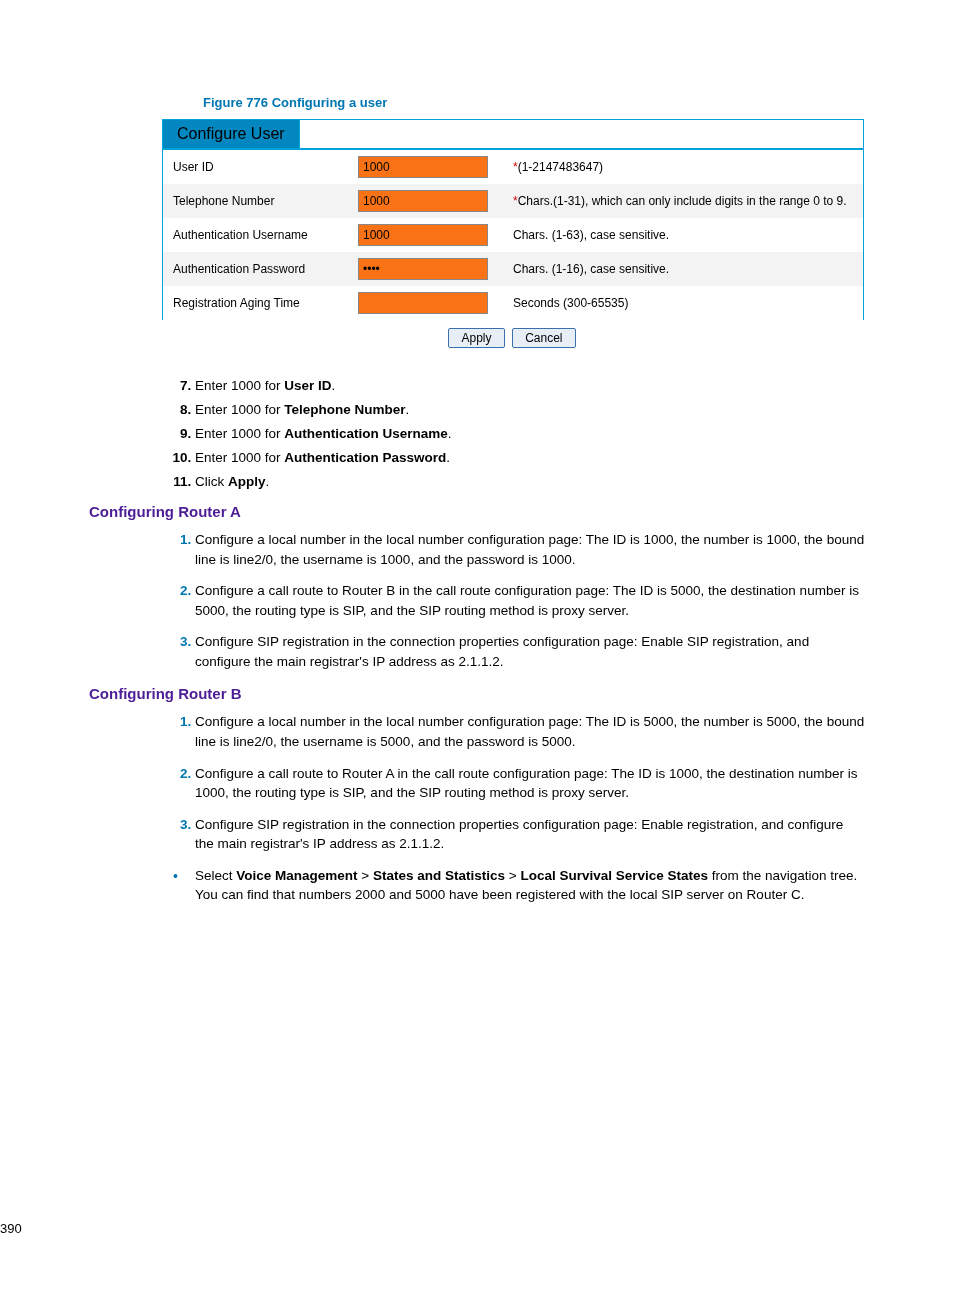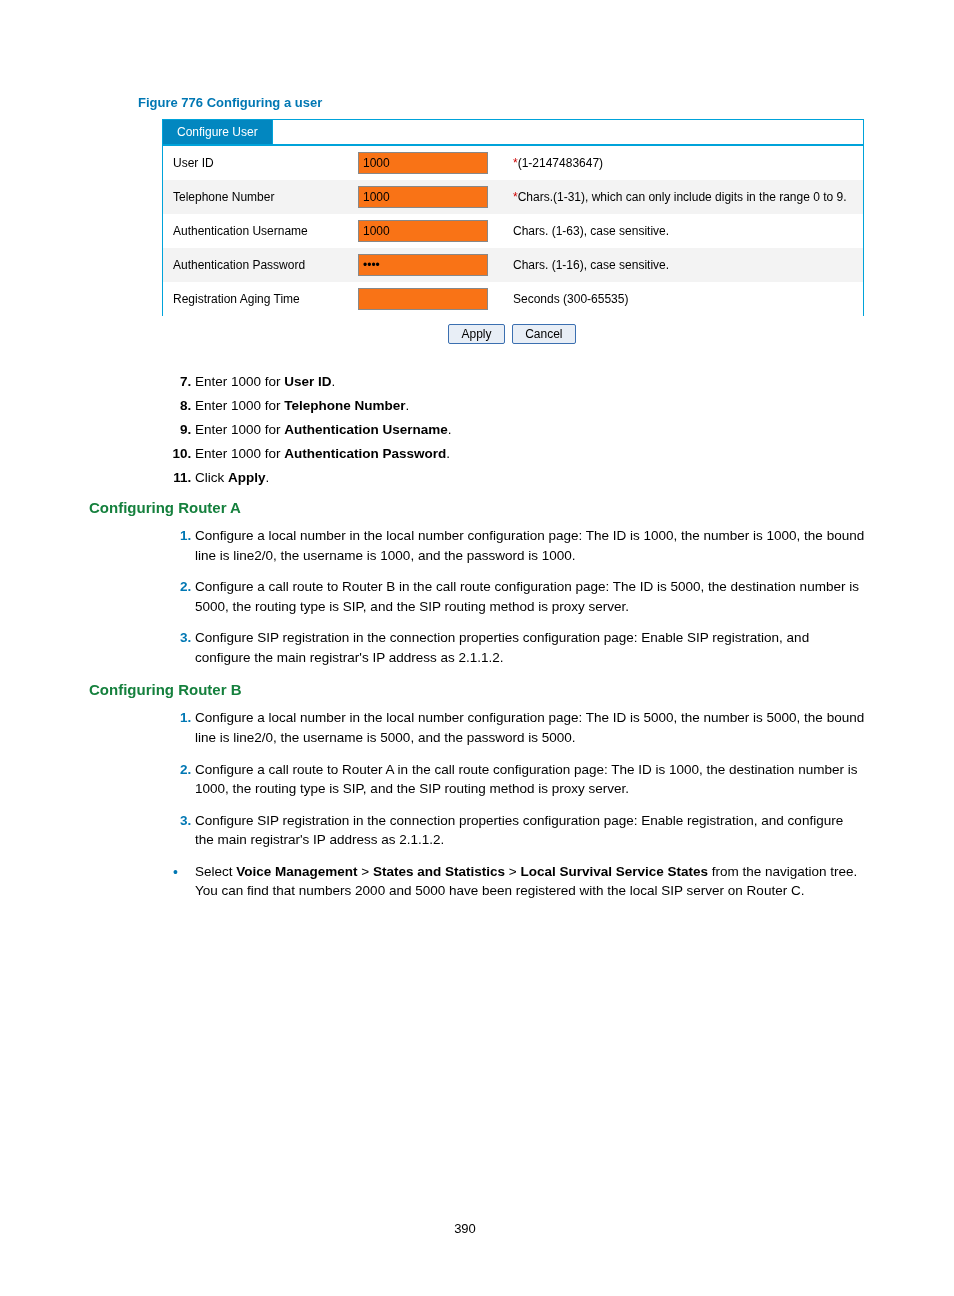--- a/index.html
+++ b/index.html
@@ -11,40 +11,40 @@
     color:#000;
     position:relative;
   }
   .page{
     padding:95px 89px 0 89px;
   }
   .figure-caption{
     color:#0077b3;
     font-weight:bold;
     font-size:13px;
-    margin:0 0 9px 49px;
+    margin:0 0 9px 114px;
     font-family:Arial,Helvetica,sans-serif;
   }
   
   .form-box{
     margin-left:73px;
     width:700px;
     border:1px solid #00a3da;
     border-bottom:none;
     font-family:Arial,Helvetica,sans-serif;
     font-size:12px;
     color:#000;
     position:relative;
   }
   .tab{
     background:#0287c0;
-    color:#ffffff;
+    color:#000000;
     display:inline-block;
     padding:5px 14px;
-    font-size:12px;
+    font-size:16px;
     border-right:1px solid #00a3da;
   }
   .tabbar{
     border-bottom:2px solid #00a3da;
   }
   table.form{
     width:100%;
     border-collapse:collapse;
   }
   table.form td{
@@ -102,21 +102,21 @@
   }
   .bluenum li::marker{
     font-weight:bold;
     color:#0077b3;
   }
   .hash{
     margin:10px 0 0 72px;
     font-size:13.5px;
   }
   .h2{
-    color:#15803d;
+    color:#4c1d95;
     font-weight:bold;
     font-size:15px;
     margin:14px 0 10px 0;
     font-family:Arial,Helvetica,sans-serif;
   }
   ol.sub{
     margin:4px 0 0 72px;
     padding:0 0 0 34px;
   }
   ol.sub li{
@@ -140,21 +140,20 @@
     content:"•";
     color:#0077b3;
     position:absolute;
     left:-22px;
     font-size:14px;
   }
   .pnum{
     position:absolute;
     bottom:60px;
     width:930px;
-    text-align:center;
     left:0;
     font-size:13px;
   }
   b{font-weight:bold;}
 </style>
 </head>
 <body>
 
 <div class="page">
 

